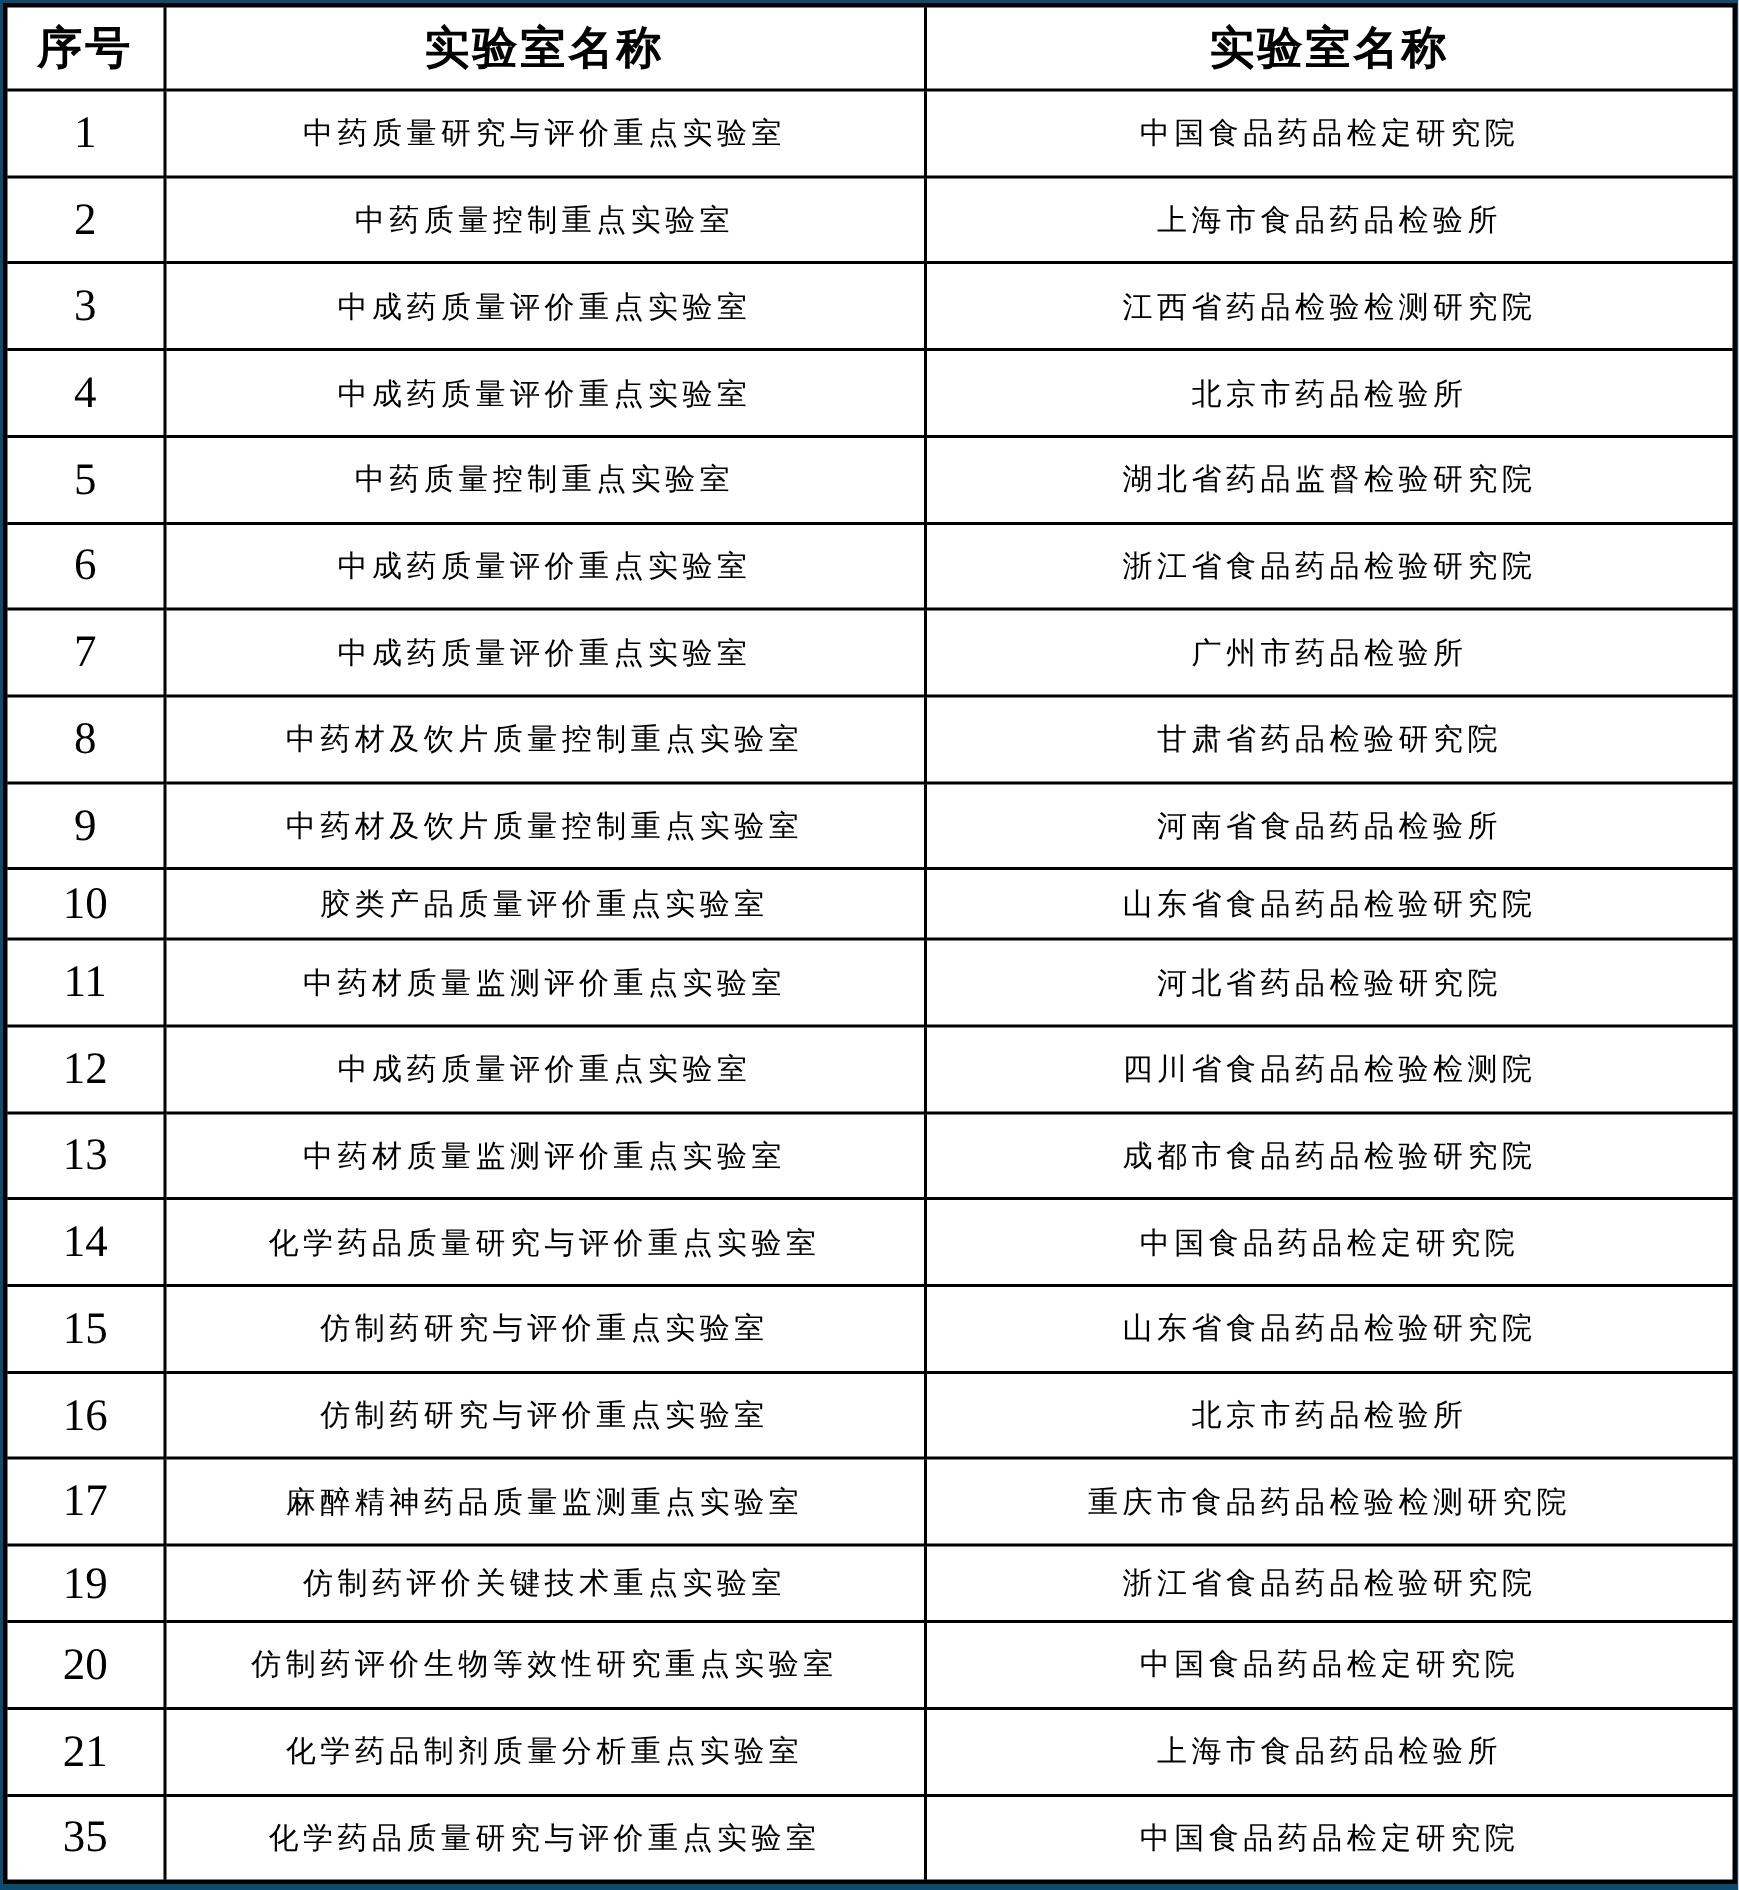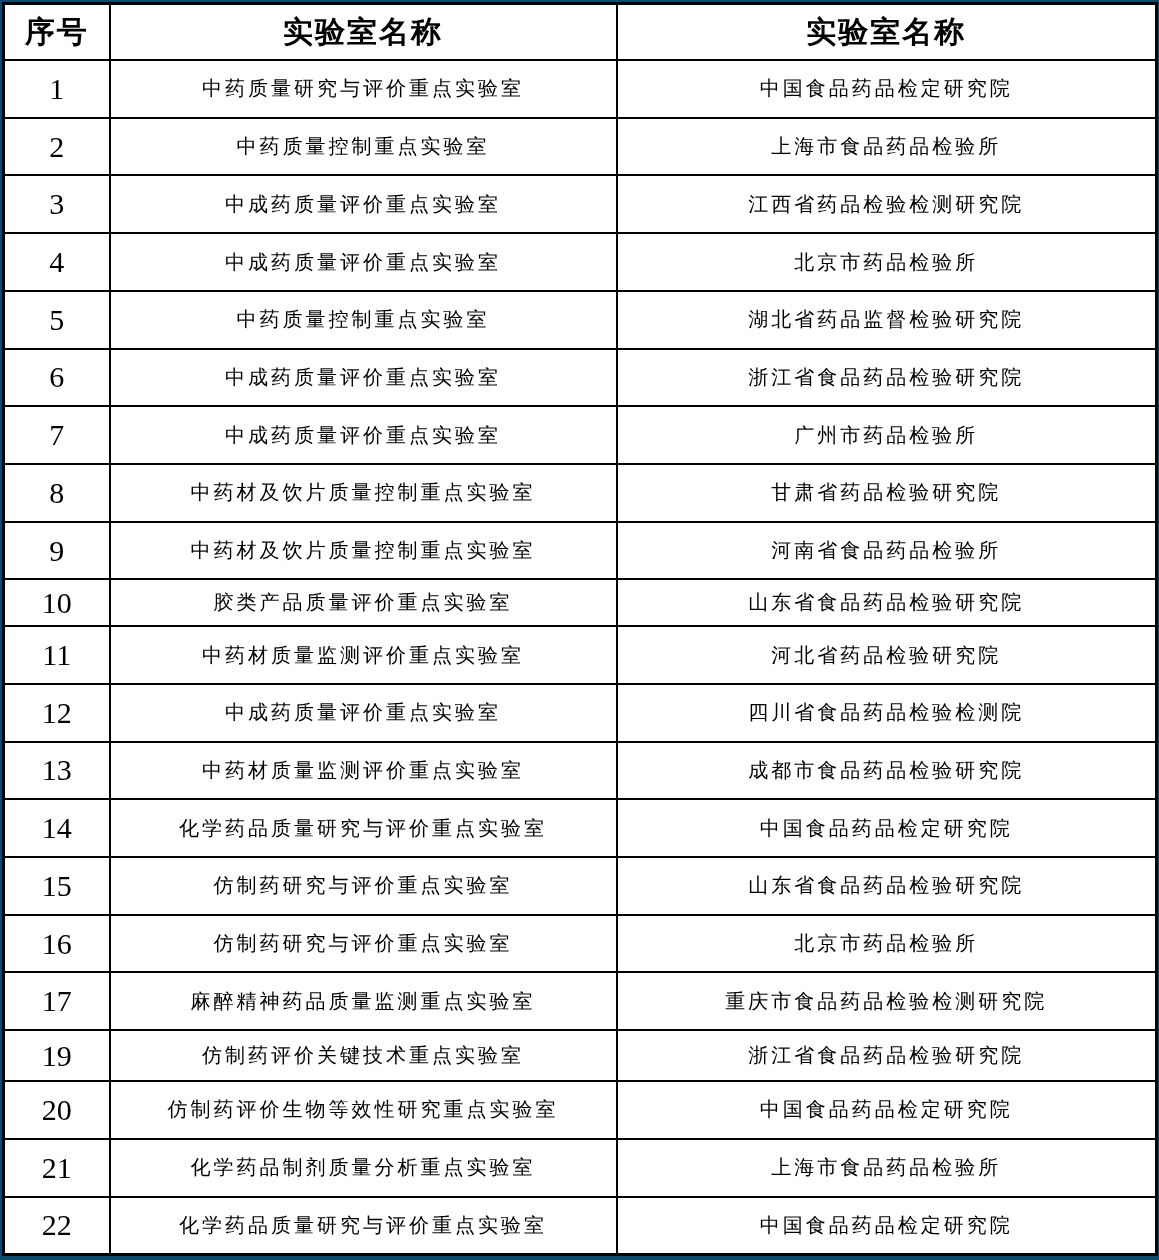--- a/index.html
+++ b/index.html
@@ -166,19 +166,19 @@
           <td class="cell-no">20</td>
           <td class="cell-text">仿制药评价生物等效性研究重点实验室</td>
           <td class="cell-text">中国食品药品检定研究院</td>
         </tr>
         <tr style="height: 54.4091px;">
           <td class="cell-no">21</td>
           <td class="cell-text">化学药品制剂质量分析重点实验室</td>
           <td class="cell-text">上海市食品药品检验所</td>
         </tr>
         <tr style="height: 54.4091px;">
-          <td class="cell-no">22</td>
+          <td class="cell-no">35</td>
           <td class="cell-text">化学药品质量研究与评价重点实验室</td>
           <td class="cell-text">中国食品药品检定研究院</td>
         </tr>
       </tbody>
   </table>
 </div>
 
 </body></html>

